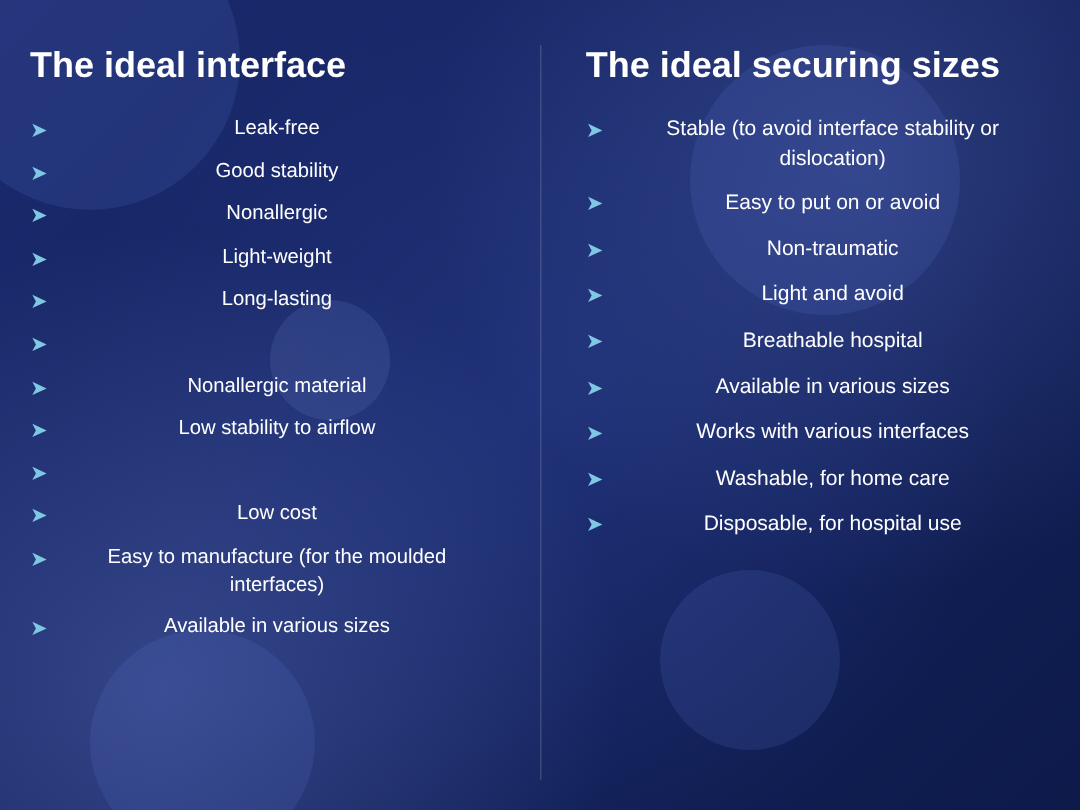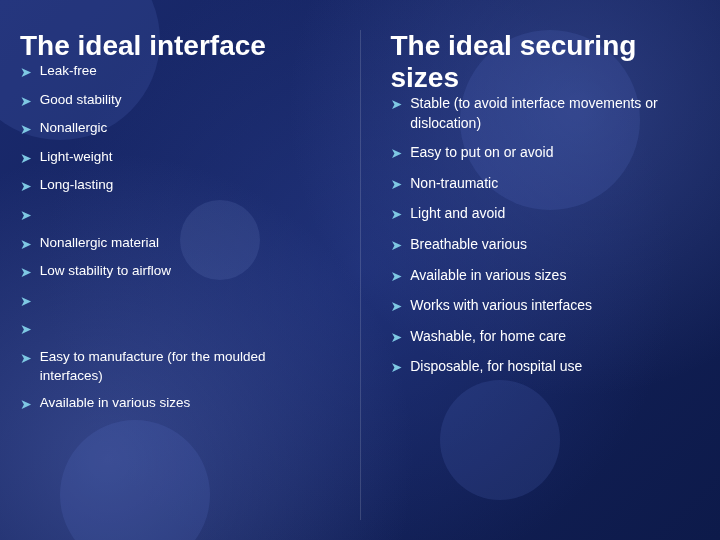--- a/index.html
+++ b/index.html
@@ -45,22 +45,23 @@
     }
 
     .column {
       flex: 1;
       display: flex;
       flex-direction: column;
     }
 
     .column-title {
       color: #ffffff;
-      font-size: 28px;
+      font-size: 24px;
       font-weight: bold;
+      margin-bottom: 18px;
       font-family: Arial, sans-serif;
     }
 
     .list-item {
       display: flex;
       align-items: flex-start;
       color: #ffffff;
       font-size: 13.5px;
       margin-bottom: 8px;
       line-height: 1.4;
@@ -69,20 +70,21 @@
     .list-item .arrow {
       color: #7ec8e3;
       margin-right: 8px;
       font-size: 14px;
       flex-shrink: 0;
       margin-top: 1px;
     }
 
     .list-item .text {
       flex: 1;
+      text-align: center;
     }
 
     .right-column .list-item {
       font-size: 14px;
       margin-bottom: 10px;
     }
 
     .divider {
       width: 1px;
       background: rgba(255,255,255,0.15);
@@ -133,56 +135,57 @@
         </div>
         <div class="list-item">
           <span class="arrow">➤</span>
           <span class="text">Low stability to airflow</span>
         </div>
         <div class="list-item">
           <span class="arrow">➤</span>
         </div>
         <div class="list-item">
           <span class="arrow">➤</span>
+          <span class="text">Low cost</span>
         </div>
         <div class="list-item">
           <span class="arrow">➤</span>
           <span class="text">Easy to manufacture (for the moulded interfaces)</span>
         </div>
         <div class="list-item">
           <span class="arrow">➤</span>
           <span class="text">Available in various sizes</span>
         </div>
       </div>
   </div>
 
   <div class="divider"></div>
 
   <div class="column right-column">
     <div class="column-title">The ideal securing sizes</div>
     <div id="right-list">
         <div class="list-item">
           <span class="arrow">➤</span>
-          <span class="text">Stable (to avoid interface movements or dislocation)</span>
+          <span class="text">Stable (to avoid interface stability or dislocation)</span>
         </div>
         <div class="list-item">
           <span class="arrow">➤</span>
           <span class="text">Easy to put on or avoid</span>
         </div>
         <div class="list-item">
           <span class="arrow">➤</span>
           <span class="text">Non-traumatic</span>
         </div>
         <div class="list-item">
           <span class="arrow">➤</span>
           <span class="text">Light and avoid</span>
         </div>
         <div class="list-item">
           <span class="arrow">➤</span>
-          <span class="text">Breathable various</span>
+          <span class="text">Breathable hospital</span>
         </div>
         <div class="list-item">
           <span class="arrow">➤</span>
           <span class="text">Available in various sizes</span>
         </div>
         <div class="list-item">
           <span class="arrow">➤</span>
           <span class="text">Works with various interfaces</span>
         </div>
         <div class="list-item">

